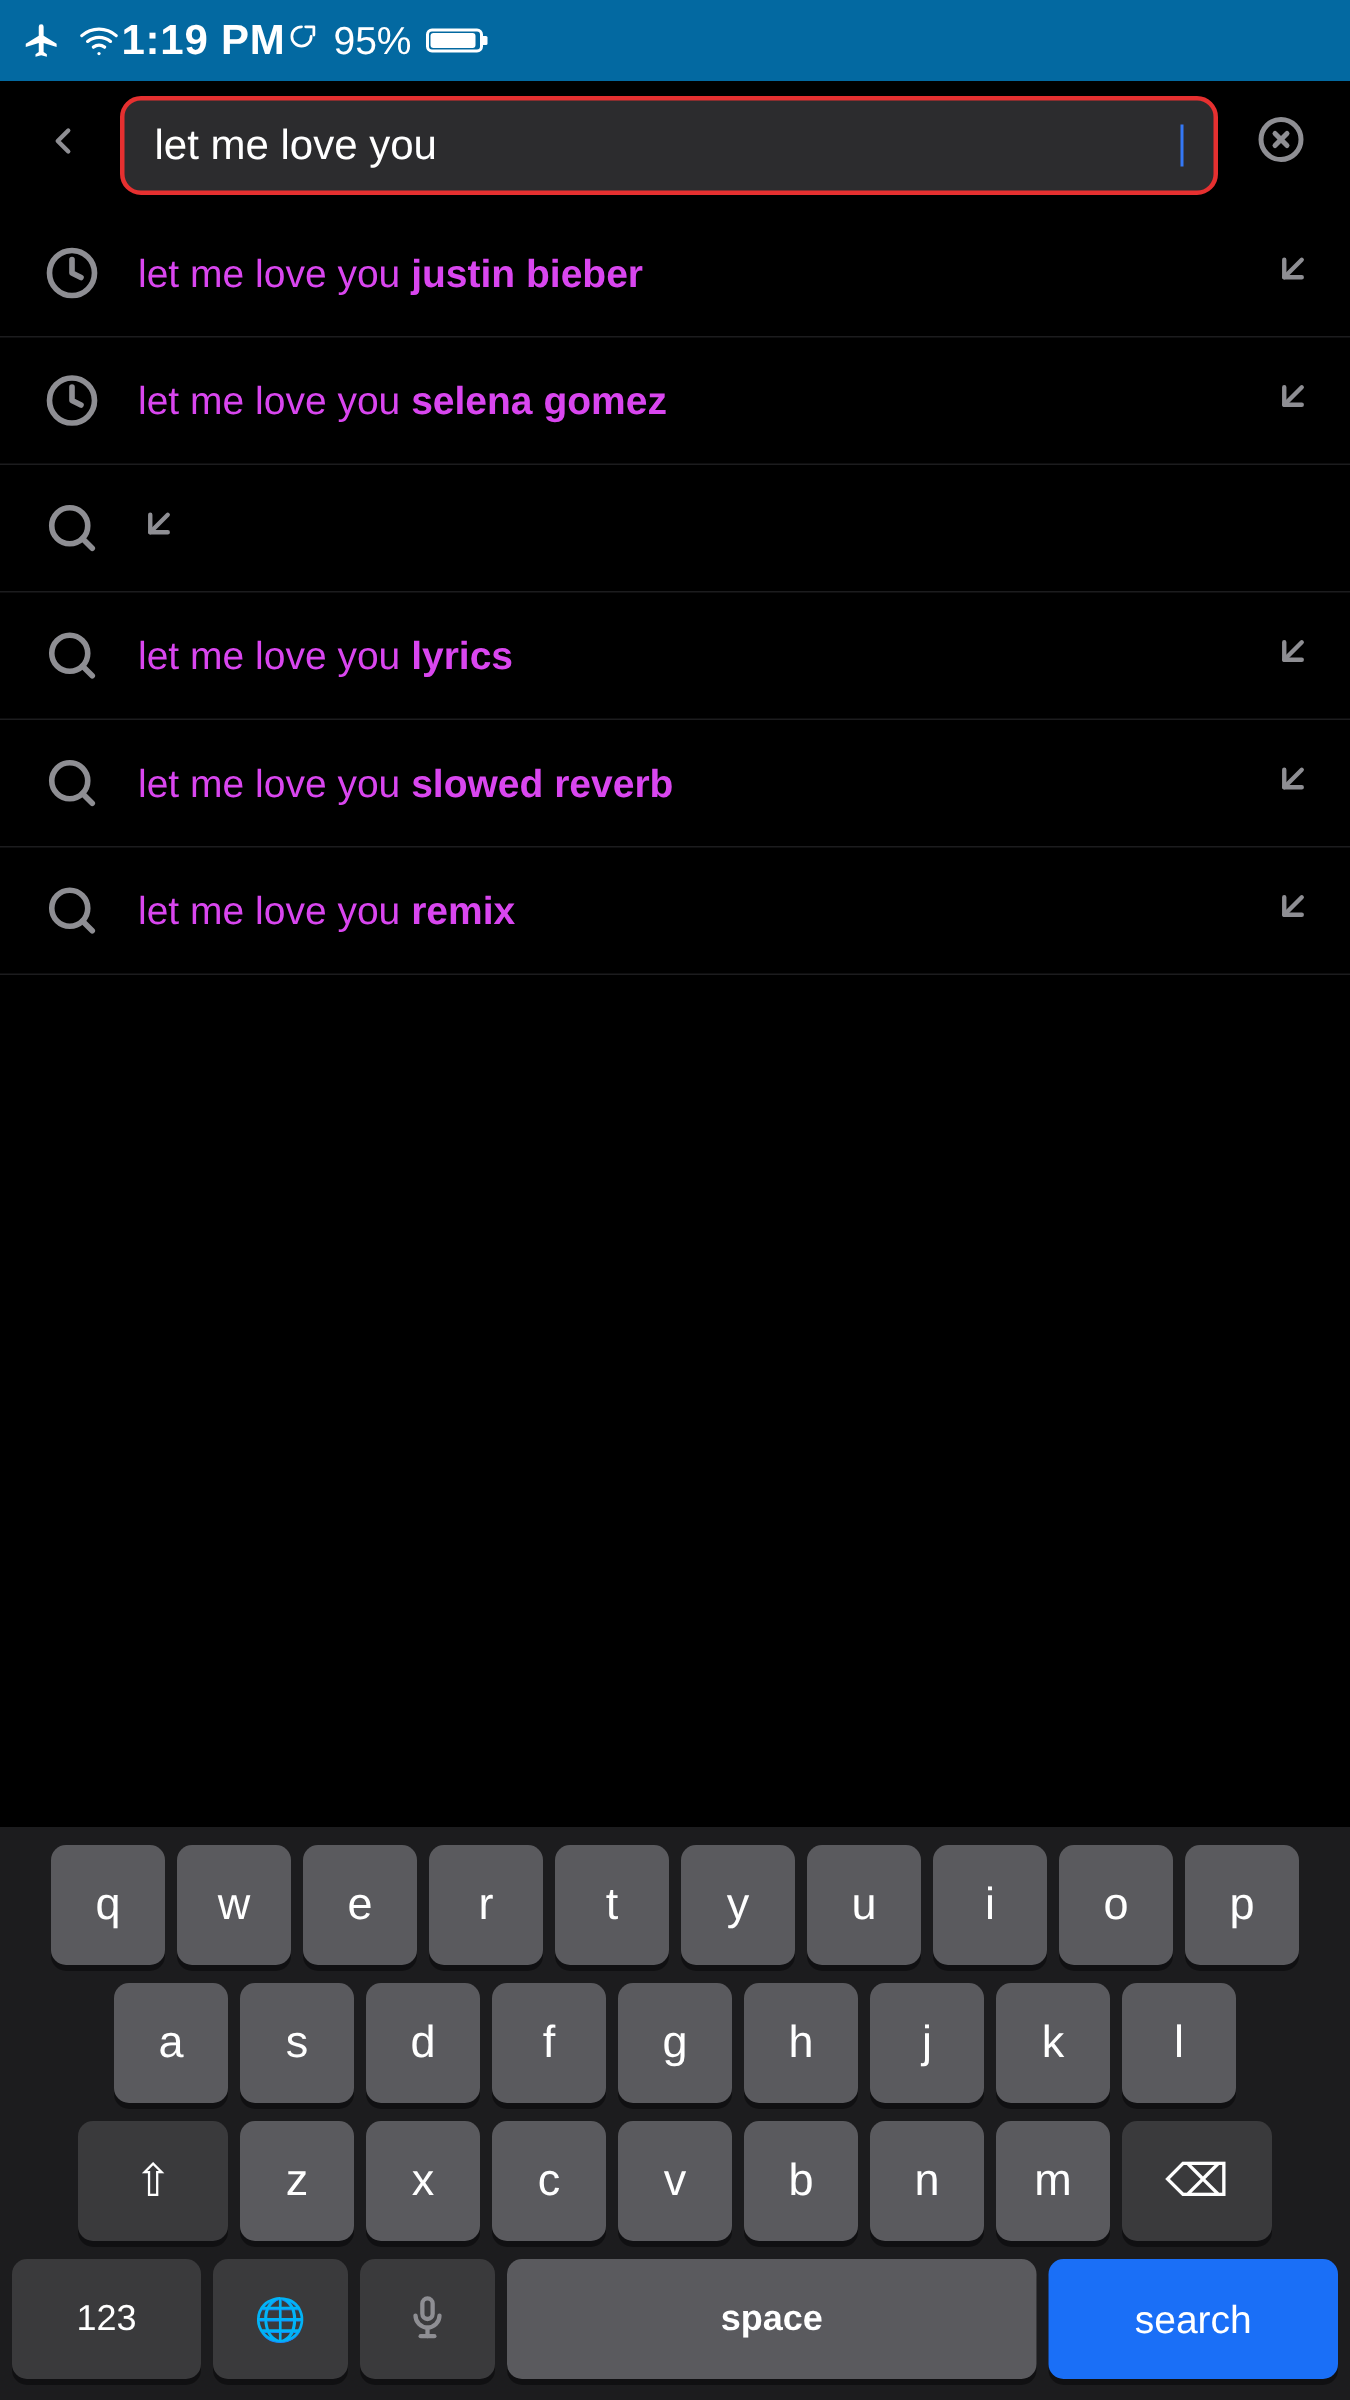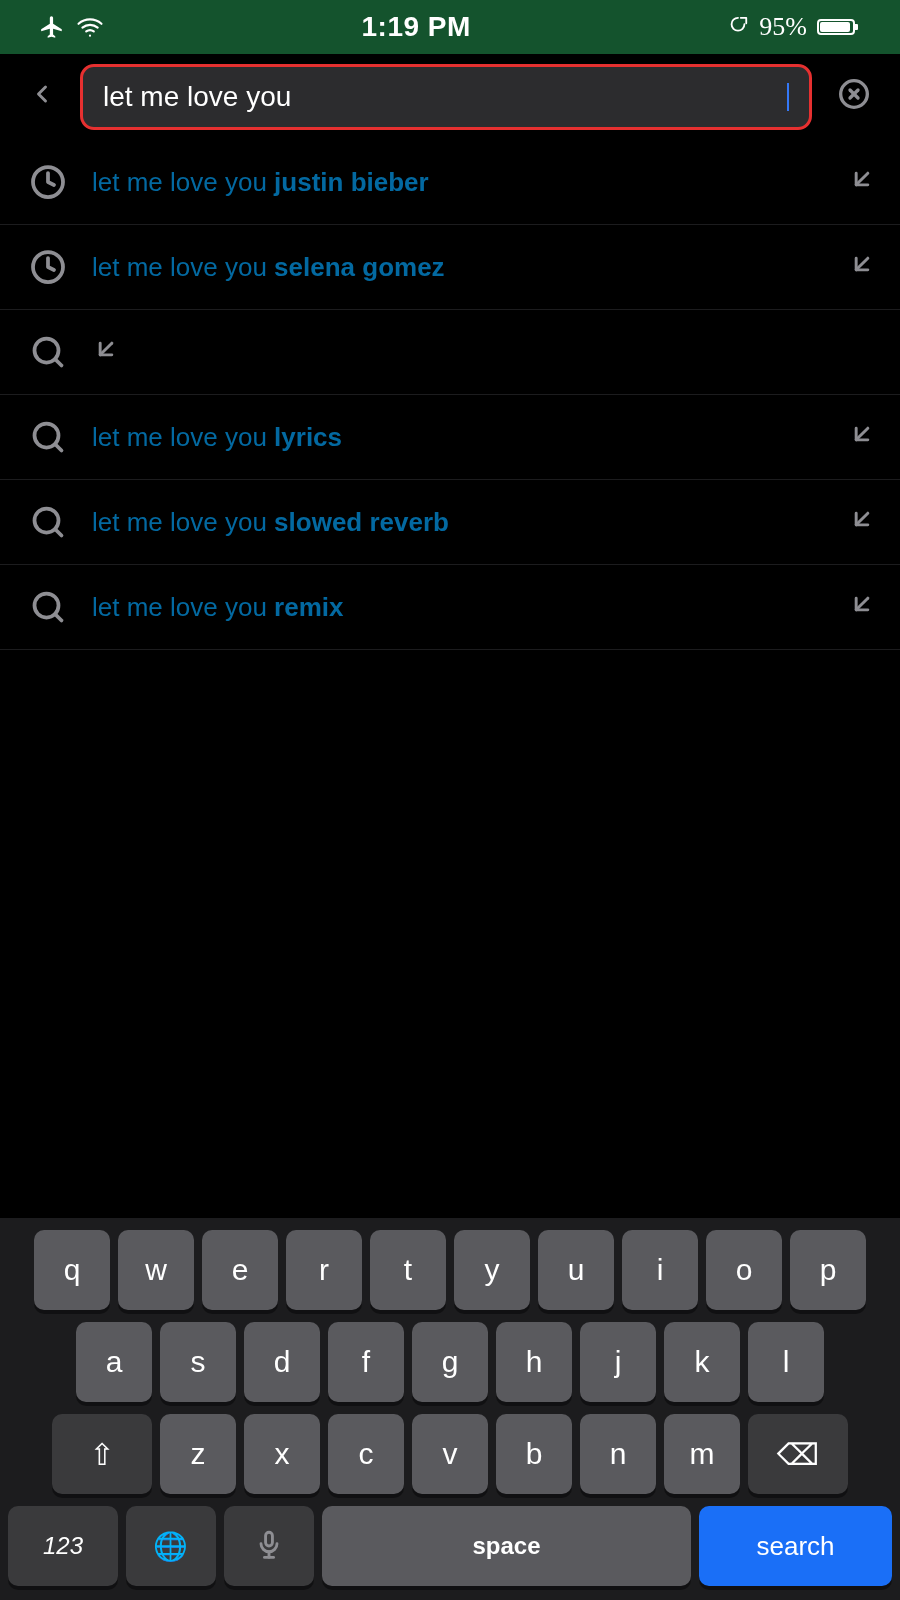--- a/index.html
+++ b/index.html
@@ -10,43 +10,41 @@
       background: #000;
       color: #fff;
       font-family: -apple-system, 'SF Pro Text', 'Helvetica Neue', sans-serif;
       overflow: hidden;
       position: relative;
     }
 
     
     .status-bar {
       display: flex;
-      justify-content: space-between;
-      align-items: center;
-      padding: 0 39px;
+      align-items: center;
+      padding: 0 15px;
       height: 54px;
-      background: #14532d;
+      background: #0369a1;
     }
     .status-left {
       display: flex;
       align-items: center;
       gap: 10px;
     }
     .status-center {
       font-size: 28px;
       font-weight: 600;
       letter-spacing: 0.5px;
     }
     .status-right {
       display: flex;
       align-items: center;
       gap: 10px;
       font-size: 24px;
       font-weight: 500;
-      font-family: Liberation Serif, serif;
     }
 
     
     .search-header {
       display: flex;
       align-items: center;
       padding: 10px 20px;
       gap: 16px;
       background: #000;
     }
@@ -101,21 +99,21 @@
       height: 48px;
       display: flex;
       align-items: center;
       justify-content: center;
       margin-right: 20px;
       flex-shrink: 0;
     }
     .suggestion-text {
       flex: 1;
       font-size: 26px;
-      color: #0369a1;
+      color: #d946ef;
     }
     .suggestion-text strong {
       font-weight: 700;
     }
 
     
     .arrow-icon {
       font-size: 26px;
       color: #636366;
     }
@@ -156,23 +154,22 @@
       background: #3a3a3c;
       color: #fff;
     }
     .key-shift {
       width: 100px;
     }
     .key-delete {
       width: 100px;
     }
     .key-123 {
-      width: 110px;
+      width: 126px;
       font-size: 22px;
-      font-style: italic;
     }
     .key-globe {
       width: 90px;
     }
     .key-mic {
       width: 90px;
     }
     .key-space {
       flex: 1;
       background: #5a5a5e;

